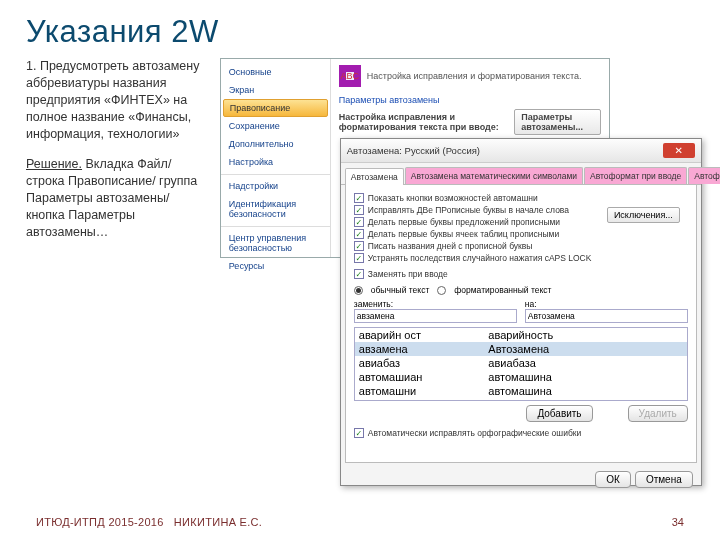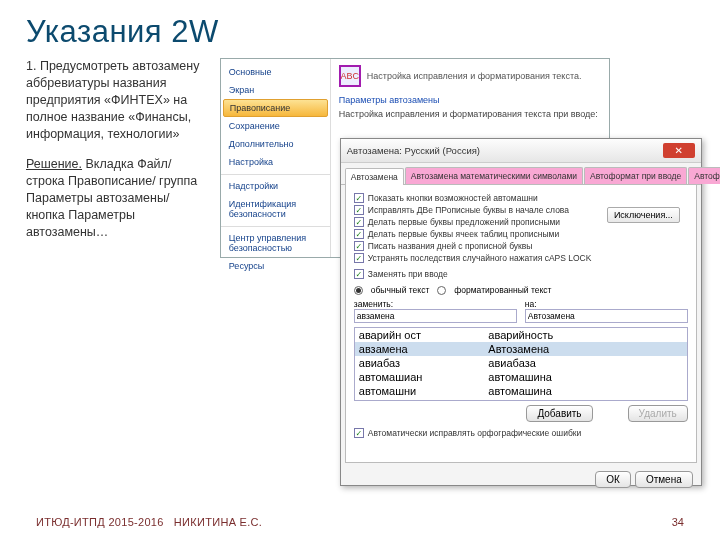--- a/index.html
+++ b/index.html
@@ -13,23 +13,23 @@
   .right { position: relative; width: 480px; height: 430px; }
   
   .opt-win { position: absolute; top: 0; left: 0; width: 390px; height: 200px; border: 1px solid #9aa; background: #fff; font-size: 9px; }
   .opt-body { display: flex; height: 100%; }
   .opt-side { width: 110px; background: #fff; border-right: 1px solid #ddd; padding: 4px 0; }
   .opt-item { padding: 4px 8px; color: #15428b; font-size: 9px; cursor: default; }
   .opt-item.sep { border-top: 1px solid #ddd; margin-top: 3px; padding-top: 6px; }
   .opt-item.active { background: linear-gradient(#fde293,#f6b73c); color: #333; border: 1px solid #e0a030; border-radius: 2px; margin: 0 2px; padding: 3px 6px; }
   .opt-main { flex: 1; padding: 6px 8px; background: #fff; }
   .opt-head { display: flex; align-items: center; gap: 6px; color: #555; font-size: 9px; margin-bottom: 8px; }
-  .abc-icon { width: 22px; height: 22px; background: #eef; border: 2px solid #a21caf; display: flex; align-items: center; justify-content: center; font-size: 9px; color: #c33; }
+  .abc-icon { width: 22px; height: 22px; background: #eef; border: 7px solid #a21caf; display: flex; align-items: center; justify-content: center; font-size: 9px; color: #c33; }
   .opt-sect { color: #1a4db3; font-size: 9px; margin: 6px 0 4px; }
-  .opt-row { display: flex; justify-content: space-between; align-items: center; font-size: 9px; color: #444; }
+  .opt-row { display: flex; justify-content: space-between; align-items: center; font-size: 9px; color: #444; font-weight: bold; }
   .btns { display: inline-block; background: linear-gradient(#fff,#e8e8e8); border: 1px solid #aaa; border-radius: 2px; padding: 2px 6px; font-size: 9px; }
   
   .ac-win { position: absolute; top: 80px; left: 120px; width: 362px; height: 348px; background: #f4f4f4; border: 1px solid #888; box-shadow: 2px 2px 6px rgba(0,0,0,0.3); font-size: 9px; }
   .ac-title { background: linear-gradient(#fdfdfd,#e6e6e6); border-bottom: 1px solid #ccc; padding: 4px 6px; display: flex; justify-content: space-between; align-items: center; font-size: 9.5px; color: #333; }
   .close { width: 32px; height: 15px; background: #d04030; color: #fff; display: flex; align-items: center; justify-content: center; border-radius: 2px; font-size: 10px; }
   .tabs { display: flex; border-bottom: 1px solid #bbb; background: #f4f4f4; padding: 4px 4px 0 4px; gap: 0; font-size: 8.5px; }
   .tab { padding: 3px 5px; border: 1px solid #bbb; border-bottom: none; background: #f9a8d4; margin-right: 1px; color: #333; border-radius: 2px 2px 0 0; white-space: nowrap; }
   .tab.active { background: #fff; position: relative; top: 1px; }
   .ac-body { background: #fff; margin: 0 4px 4px; border: 1px solid #bbb; border-top: none; padding: 6px 8px; height: 278px; position: relative; }
   .chk-row { display: flex; align-items: center; gap: 4px; font-size: 8.5px; color: #333; margin: 2px 0; }
@@ -79,20 +79,21 @@
             <div class="opt-item">Ресурсы</div>
           </div>
           <div class="opt-main">
             <div class="opt-head">
               <div class="abc-icon">ABC</div>
               <span>Настройка исправления и форматирования текста.</span>
             </div>
             <div class="opt-sect">Параметры автозамены</div>
             <div class="opt-row">
               <span>Настройка исправления и форматирования текста при вводе:</span>
+              <span class="btns">Параметры автозамены...</span>
             </div>
           </div>
         </div>
       </div>
 
       <div class="ac-win">
         <div class="ac-title">
           <span>Автозамена: Русский (Россия)</span>
           <span class="close">✕</span>
         </div>

